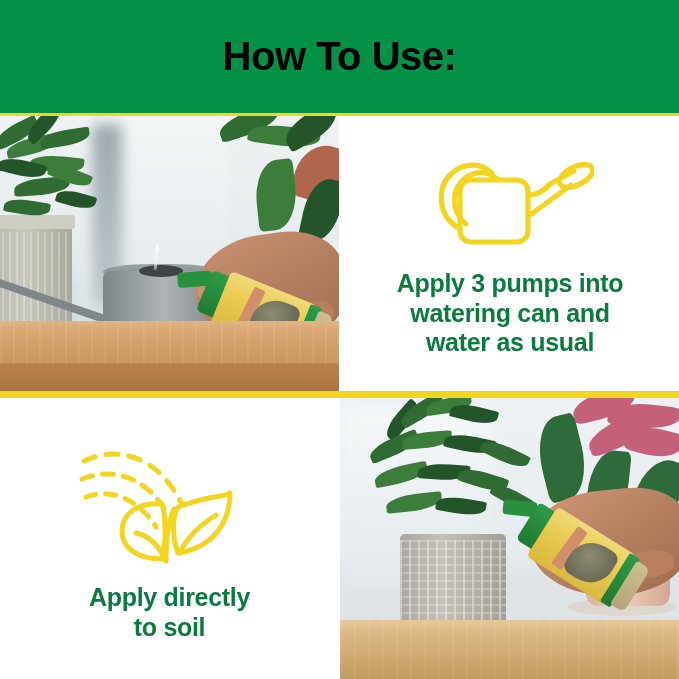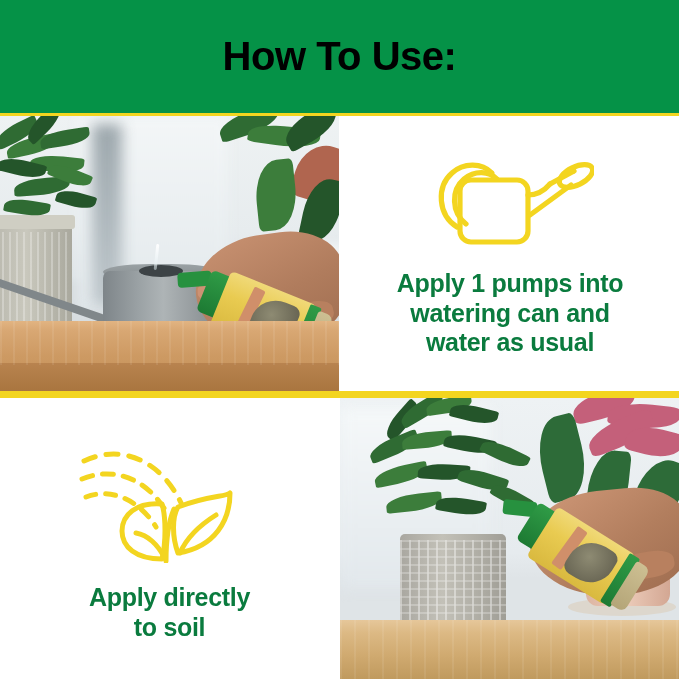--- a/index.html
+++ b/index.html
@@ -323,21 +323,21 @@
         <svg width="168" height="104" viewBox="0 0 168 104" fill="none" stroke="#f3d520" stroke-width="5.2" stroke-linecap="round" stroke-linejoin="round">
           <path d="M31 78 C12 66 10 38 26 24 C38 13 56 14 66 24"></path>
           <path d="M40 75 C25 63 25 41 38 30 C49 21 63 22 71 30"></path>
           <rect x="34" y="31" width="68" height="62" rx="11"></rect>
           <path d="M102 46 C112 46 118 42 124 35"></path>
           <path d="M104 66 L145 36"></path>
           <path d="M124 35 L148 22"></path>
           <ellipse cx="150" cy="27" rx="18" ry="9" transform="rotate(-26 150 27)"></ellipse>
         </svg>
       </span>
-      <div class="panel-caption">Apply 1 pumps into
+      <div class="panel-caption">Apply 3 pumps into
 watering can and
 water as usual</div>
     </div>
   </div>
 
   <div class="hrule"></div>
 
   <div class="quad q-bl">
     <div class="panel">
       <span class="icon-wrap">

